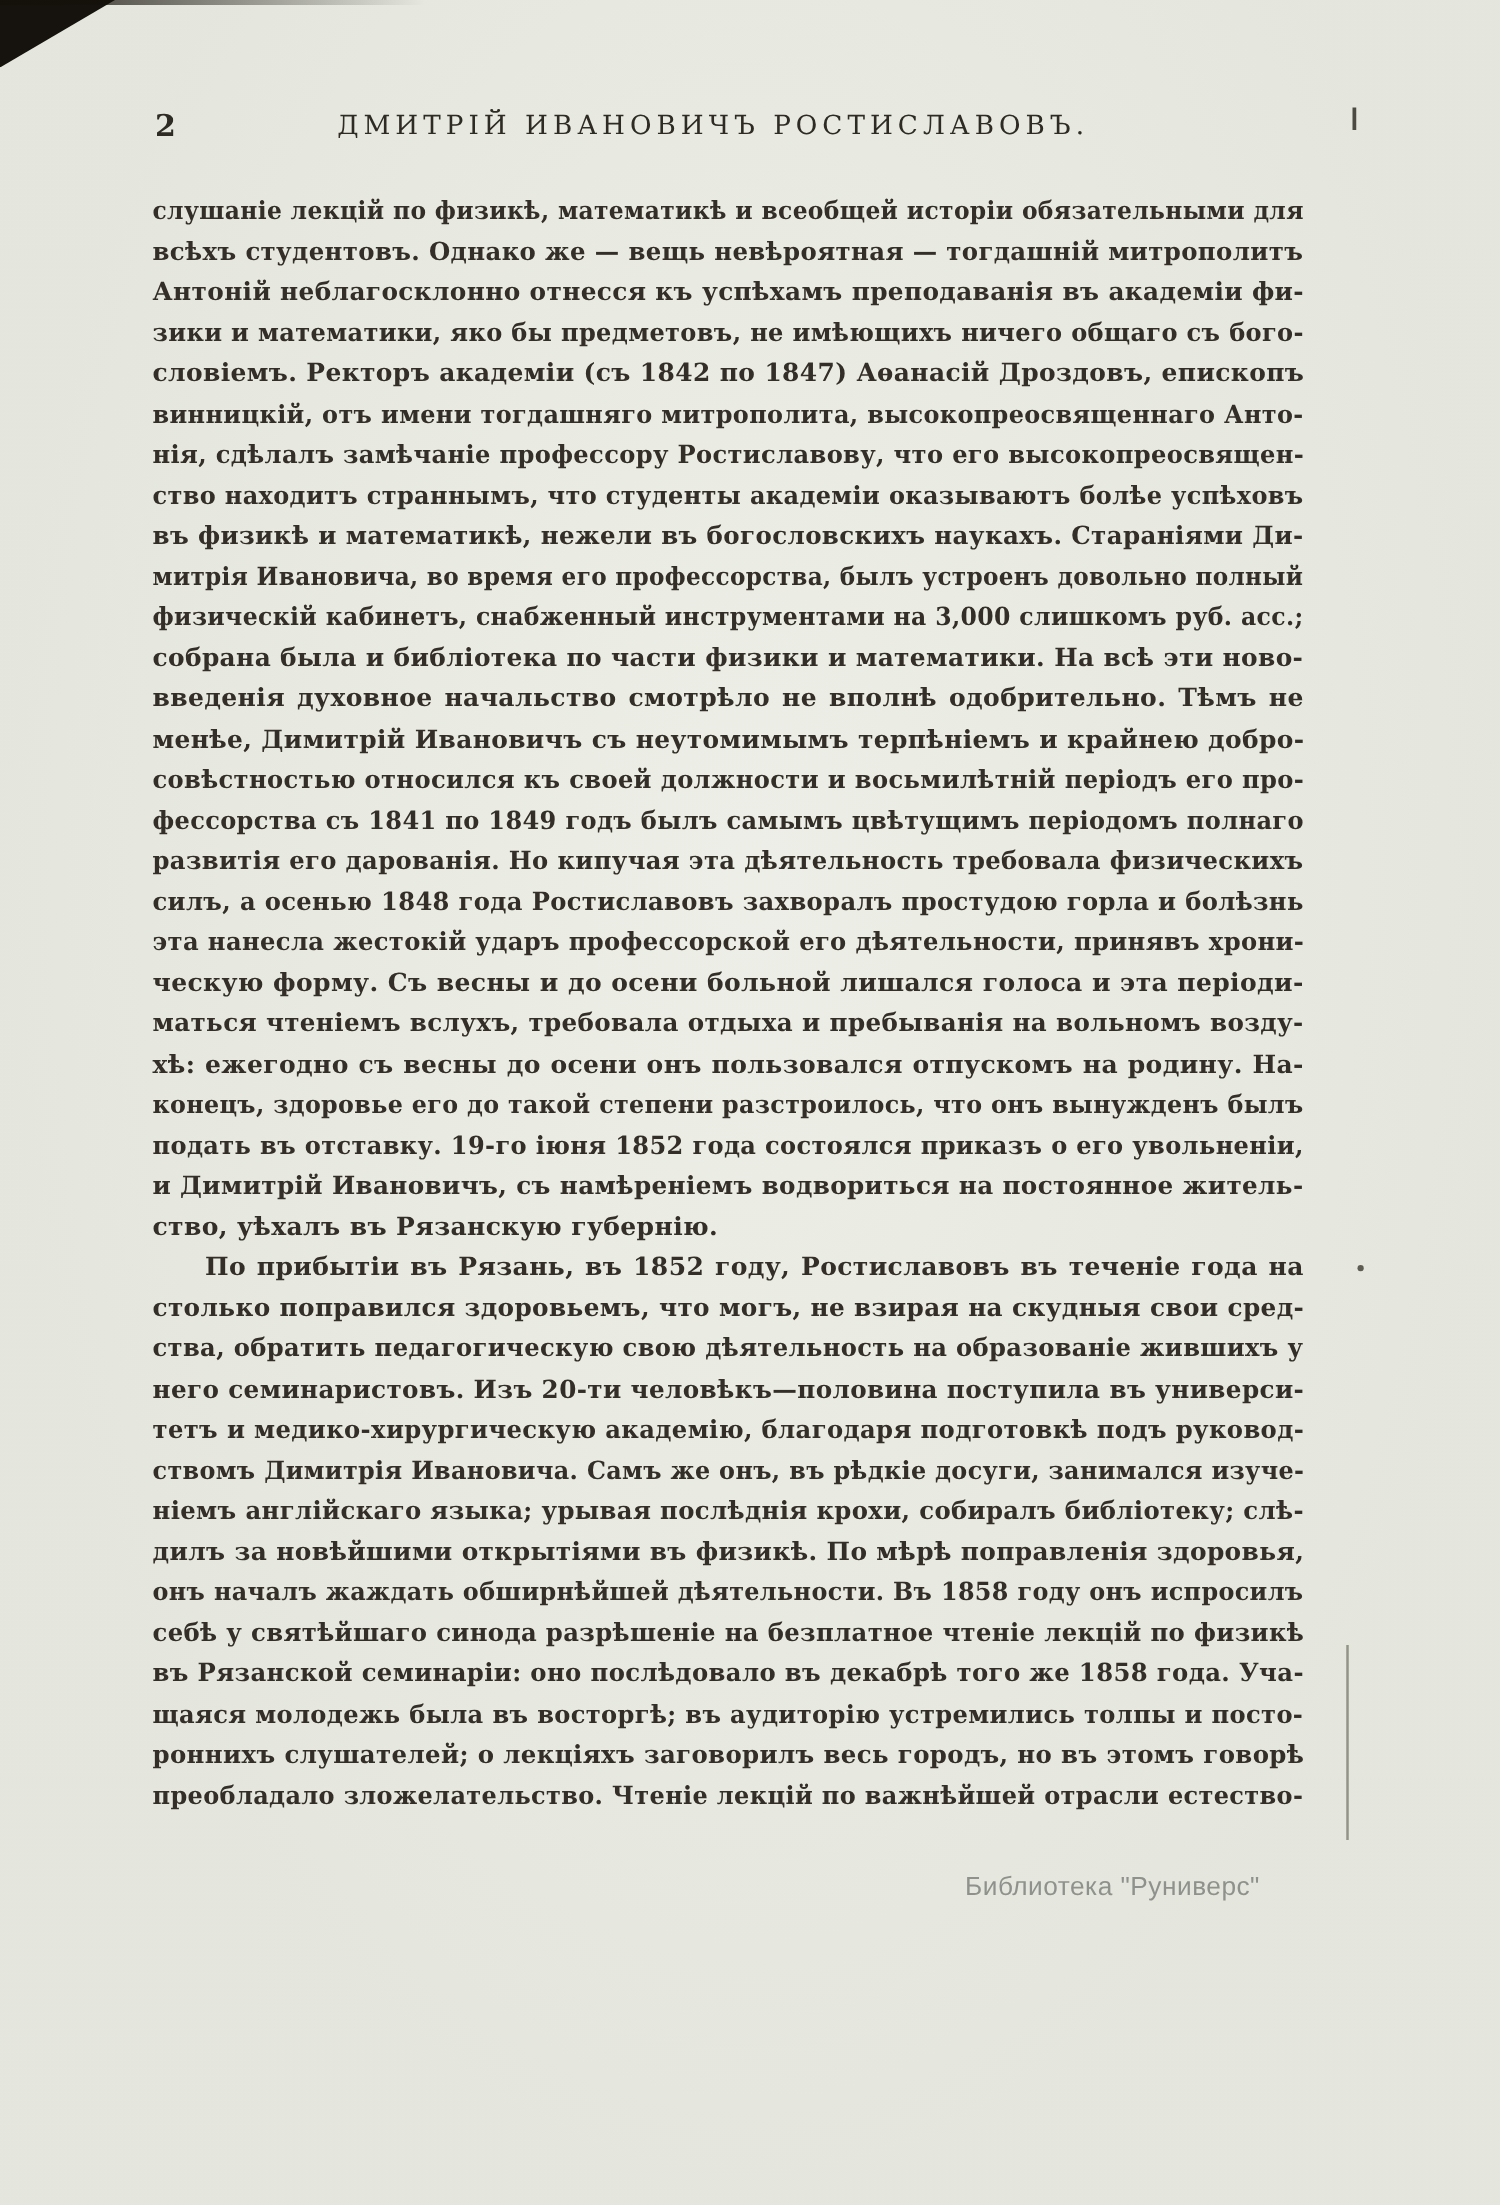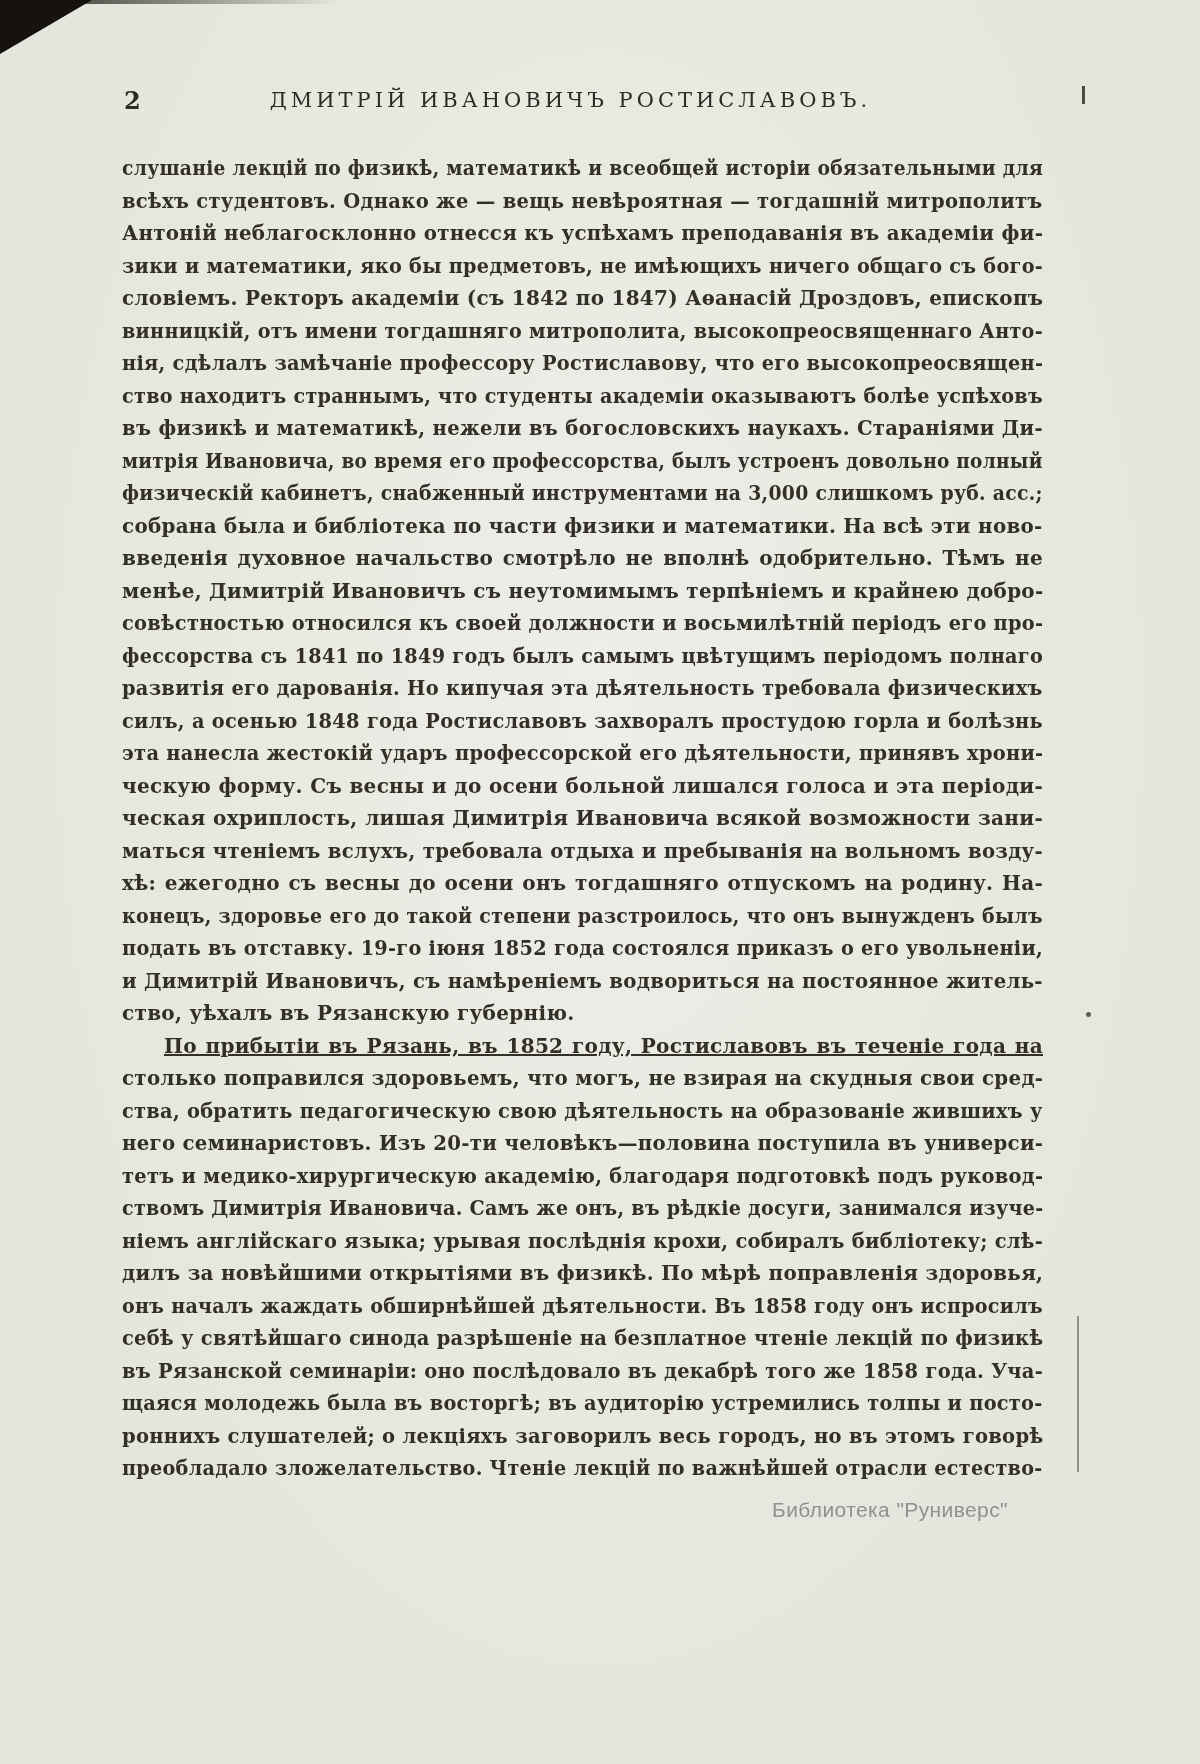--- a/index.html
+++ b/index.html
@@ -87,21 +87,20 @@
     font-weight: bold;
     line-height: 32.5px;
     height: 32.5px;
     text-align: justify;
     text-align-last: justify;
     letter-spacing: 0.3px;
     color: #332e27;
   }
   .line.indent {
     text-indent: 42px;
-    text-decoration: underline;
   }
   .line.para-end {
     text-align-last: left;
   }
   
   .watermark {
     position: absolute;
     left: 772px; top: 1498px;
     font-family: "Liberation Sans", "DejaVu Sans", sans-serif;
     font-size: 21px;
@@ -139,23 +138,22 @@
       <div class="line" style="white-space: nowrap; transform: scaleX(0.941718); transform-origin: left center;">физическій кабинетъ, снабженный инструментами на 3,000 слишкомъ руб. асс.;</div>
       <div class="line" style="white-space: nowrap; transform: scaleX(0.993528); transform-origin: left center;">собрана была и библіотека по части физики и математики. На всѣ эти ново-</div>
       <div class="line" style="white-space: normal;">введенія духовное начальство смотрѣло не вполнѣ одобрительно.  Тѣмъ не</div>
       <div class="line" style="white-space: nowrap; transform: scaleX(0.9946); transform-origin: left center;">менѣе, Димитрій Ивановичъ съ неутомимымъ терпѣніемъ и крайнею добро-</div>
       <div class="line" style="white-space: nowrap; transform: scaleX(0.966422); transform-origin: left center;">совѣстностью относился къ своей должности и восьмилѣтній періодъ его про-</div>
       <div class="line" style="white-space: nowrap; transform: scaleX(0.961378); transform-origin: left center;">фессорства съ 1841 по 1849 годъ былъ самымъ цвѣтущимъ періодомъ полнаго</div>
       <div class="line" style="white-space: nowrap; transform: scaleX(0.969474); transform-origin: left center;">развитія его дарованія. Но кипучая эта дѣятельность требовала физическихъ</div>
       <div class="line" style="white-space: nowrap; transform: scaleX(0.968454); transform-origin: left center;">силъ, а осенью 1848 года Ростиславовъ захворалъ простудою горла и болѣзнь</div>
       <div class="line" style="white-space: nowrap; transform: scaleX(0.968454); transform-origin: left center;">эта нанесла жестокій ударъ профессорской его дѣятельности, принявъ хрони-</div>
       <div class="line" style="white-space: normal;">ческую форму. Съ весны и до осени больной лишался голоса и эта періоди-</div>
-      <div class="line" style="white-space: normal;">ческая охриплость, лишая Димитрія Ивановича всякой возможности зани-</div>
       <div class="line" style="white-space: nowrap; transform: scaleX(0.982924); transform-origin: left center;">маться чтеніемъ вслухъ, требовала отдыха и пребыванія на вольномъ возду-</div>
-      <div class="line" style="white-space: normal;">хѣ: ежегодно съ весны до осени онъ тогдашняго отпускомъ на родину. На-</div>
+      <div class="line" style="white-space: normal;">хѣ: ежегодно съ весны до осени онъ пользовался отпускомъ на родину. На-</div>
       <div class="line" style="white-space: nowrap; transform: scaleX(0.950464); transform-origin: left center;">конецъ, здоровье его до такой степени разстроилось, что онъ вынужденъ былъ</div>
       <div class="line" style="white-space: nowrap; transform: scaleX(0.963389); transform-origin: left center;">подать въ отставку. 19-го іюня 1852 года состоялся приказъ о его увольненіи,</div>
       <div class="line" style="white-space: nowrap; transform: scaleX(0.985027); transform-origin: left center;">и Димитрій Ивановичъ, съ намѣреніемъ водвориться на постоянное житель-</div>
       <div class="line para-end" style="white-space: normal;">ство, уѣхалъ въ Рязанскую губернію.</div>
       <div class="line indent" style="white-space: normal;">По прибытіи въ Рязань, въ 1852 году, Ростиславовъ въ теченіе года на</div>
       <div class="line" style="white-space: nowrap; transform: scaleX(0.989259); transform-origin: left center;">столько поправился здоровьемъ, что могъ, не взирая на скудныя свои сред-</div>
       <div class="line" style="white-space: nowrap; transform: scaleX(0.967437); transform-origin: left center;">ства, обратить педагогическую свою дѣятельность на образованіе жившихъ у</div>
       <div class="line" style="white-space: nowrap; transform: scaleX(0.986081); transform-origin: left center;">него семинаристовъ. Изъ 20-ти человѣкъ—половина поступила въ универси-</div>
       <div class="line" style="white-space: nowrap; transform: scaleX(0.970495); transform-origin: left center;">тетъ и медико-хирургическую академію, благодаря подготовкѣ подъ руковод-</div>
       <div class="line" style="white-space: nowrap; transform: scaleX(0.954404); transform-origin: left center;">ствомъ Димитрія Ивановича. Самъ же онъ, въ рѣдкіе досуги, занимался изуче-</div>

